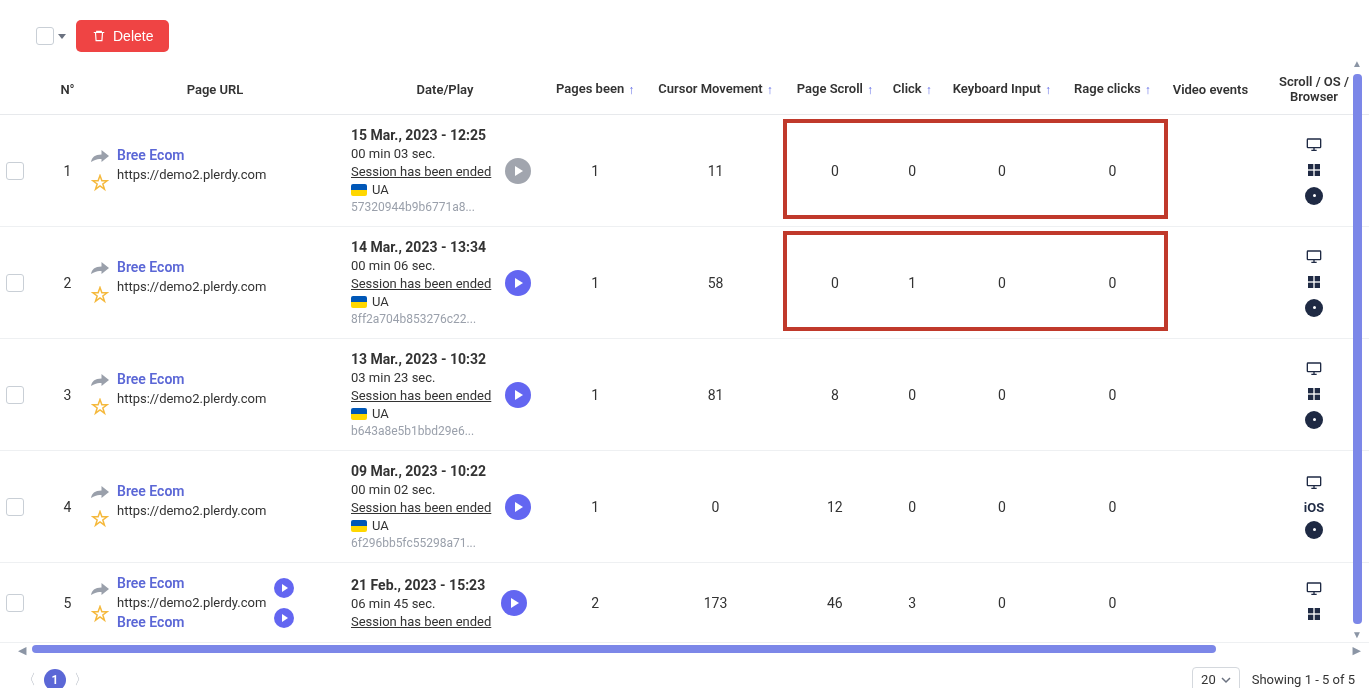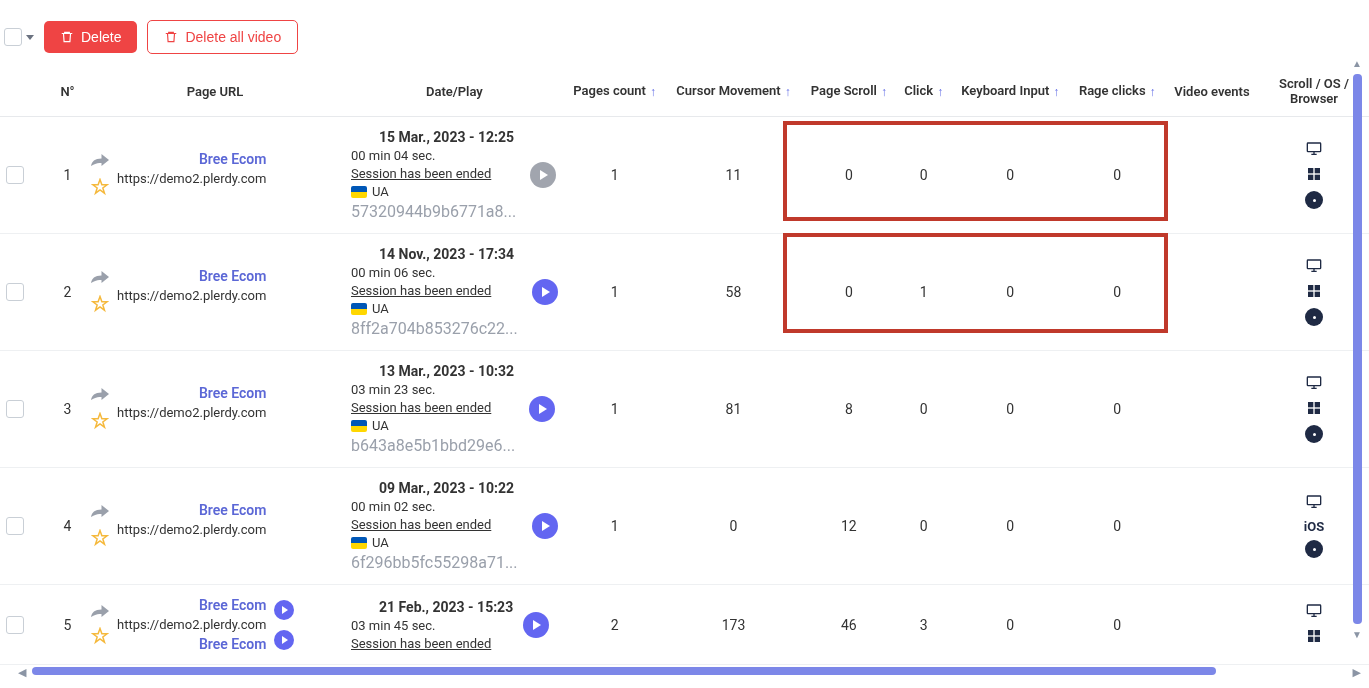--- a/index.html
+++ b/index.html
@@ -1,51 +1,51 @@
 <!DOCTYPE html>
 <html><head>
 <meta charset="utf-8">
 <style>
 * { box-sizing: border-box; margin: 0; padding: 0; }
 body { font-family: -apple-system, BlinkMacSystemFont, "Segoe UI", Roboto, Arial, sans-serif; font-size: 13px; color: #333; background: #fff; }
-.toolbar { display: flex; align-items: center; gap: 10px; padding: 20px 20px 12px 4px; }
+.toolbar { display: flex; align-items: center; gap: 10px; padding: 20px 20px 12px 36px; }
 .select-all-wrap { display: flex; align-items: center; gap: 4px; }
 .checkbox { width: 18px; height: 18px; border: 1.5px solid #c9cfd6; border-radius: 3px; background: #fff; cursor: pointer; }
 .chev-down { width: 0; height: 0; border-left: 4px solid transparent; border-right: 4px solid transparent; border-top: 5px solid #6b7280; cursor: pointer; }
 .btn { display: inline-flex; align-items: center; gap: 7px; padding: 8px 16px; border-radius: 5px; font-size: 14px; font-weight: 500; cursor: pointer; border: none; }
 .btn-danger { background: #ef4444; color: #fff; }
 .btn-outline-danger { background: #fff; color: #ef4444; border: 1px solid #ef4444; }
 .trash-icon { width: 14px; height: 14px; }
 
 .table-wrap { position: relative; overflow-x: auto; }
 table { width: 100%; border-collapse: collapse; }
 thead th { font-size: 13px; font-weight: 600; color: #333; padding: 10px 6px; text-align: center; border-bottom: 1px solid #e7e9ec; vertical-align: middle; white-space: normal; }
 thead th .sort-up { color: #616ce6; font-size: 12px; margin-left: 4px; vertical-align: middle; }
 tbody tr { border-bottom: 1px solid #eef0f2; }
 tbody td { padding: 12px 6px; vertical-align: middle; text-align: center; font-size: 14px; color: #333; }
 td.col-check { width: 50px; text-align: center; }
 td.col-num { width: 35px; text-align: center; font-size: 14px; }
-td.col-url { width: 260px; text-align: right; }
+td.col-url { width: 260px; text-align: left; }
 td.col-date { width: 200px; text-align: left; }
 td.col-device { width: 110px; text-align: center; }
 
 .url-cell { display: flex; align-items: flex-start; gap: 8px; }
 .url-left { display: flex; flex-direction: column; align-items: center; gap: 8px; padding-top: 2px; }
 .share-icon { width: 18px; height: 14px; color: #9aa0ab; }
 .star-icon { width: 18px; height: 18px; color: #f5b93d; }
 .url-right { display: flex; flex-direction: column; gap: 4px; }
 .url-name { color: #5b67d6; font-weight: 600; font-size: 14px; cursor: pointer; }
 .url-link { color: #333; font-size: 13px; }
 
 .date-cell { display: flex; flex-direction: column; gap: 3px; font-size: 13px; color: #333; }
-.date-line1 { font-weight: 700; font-size: 14px; margin-left: 28px; }
+.date-line1 { font-weight: 700; font-size: 14px; }
 .date-status { white-space: nowrap; text-decoration: underline; }
 .date-country { display: flex; align-items: center; gap: 5px; }
 .flag-ua { width: 16px; height: 12px; border-radius: 2px; background: linear-gradient(to bottom, #0057B7 50%, #FFD700 50%); }
-.date-hash { color: #9aa0ab; font-size: 16px; }
+.date-hash { color: #9aa0ab; font-size: 12px; }
 
 .play-btn { width: 26px; height: 26px; border-radius: 50%; background: #6366f1; display: inline-flex; align-items: center; justify-content: center; cursor: pointer; }
 .play-btn.gray { background: #a1a5ae; }
 .play-btn.small { width: 20px; height: 20px; }
 .play-triangle { width: 0; height: 0; border-top: 5px solid transparent; border-bottom: 5px solid transparent; border-left: 8px solid #fff; margin-left: 2px; }
 .play-btn.small .play-triangle { border-top-width: 4px; border-bottom-width: 4px; border-left-width: 6px; }
 
 .url-multi-wrap { display: flex; align-items: center; gap: 8px; }
 .url-multi-left { display:flex; flex-direction:column; gap:6px; align-items:center; padding-top:2px; }
 .url-stack { display: flex; flex-direction: column; gap: 4px; }
@@ -85,37 +85,31 @@
   <div class="select-all-wrap">
     <div class="checkbox"></div>
     <div class="chev-down"></div>
   </div>
   <button class="btn btn-danger">
     <svg class="trash-icon" viewBox="0 0 24 24" fill="none" stroke="#fff" stroke-width="2">
         <path d="M3 6h18M8 6V4h8v2M6 6l1 14h10l1-14"></path>
       </svg>
     <span>Delete</span>
   </button>
-  <button class="btn btn-outline-danger">
-    <svg class="trash-icon" viewBox="0 0 24 24" fill="none" stroke="#ef4444" stroke-width="2">
-        <path d="M3 6h18M8 6V4h8v2M6 6l1 14h10l1-14"></path>
-      </svg>
-    <span>Delete all video</span>
-  </button>
 </div>
 
 <div class="table-wrap">
 <table>
 <thead>
 <tr>
   <th style="width:50px"></th>
   <th style="width:35px">N°</th>
   <th style="width:260px">Page URL</th>
   <th style="width:200px">Date/Play</th>
-  <th><span>Pages count</span><span class="sort-up">↑</span></th>
+  <th><span>Pages been</span><span class="sort-up">↑</span></th>
   <th><span>Cursor Movement</span><span class="sort-up">↑</span></th>
   <th><span>Page Scroll</span><span class="sort-up">↑</span></th>
   <th><span>Click</span><span class="sort-up">↑</span></th>
   <th><span>Keyboard Input</span><span class="sort-up">↑</span></th>
   <th><span>Rage clicks</span><span class="sort-up">↑</span></th>
   <th>Video events</th>
   <th style="width:110px">Scroll / OS / Browser</th>
 </tr>
 </thead>
 <tbody id="tbody">
@@ -137,21 +131,21 @@
         <div class="url-right">
           <span class="url-name">Bree Ecom</span>
           <span class="url-link">https://demo2.plerdy.com</span>
         </div>
       </div>
           </td>
     <td class="col-date">
             <div style="display:flex;align-items:center;gap:14px">
       <div class="date-cell">
         <span class="date-line1">15 Mar., 2023 - 12:25</span>
-        <span>00 min 04 sec.</span>
+        <span>00 min 03 sec.</span>
         <span class="date-status">Session has been ended</span>
         <span class="date-country"><span class="flag-ua"></span>UA</span>
         <span class="date-hash">57320944b9b6771a8...</span>
       </div>
               <div class="play-btn gray">
                 <div class="play-triangle"></div>
               </div>
             </div>
           </td>
     <td>1</td>
@@ -198,21 +192,21 @@
         </div>
         <div class="url-right">
           <span class="url-name">Bree Ecom</span>
           <span class="url-link">https://demo2.plerdy.com</span>
         </div>
       </div>
           </td>
     <td class="col-date">
             <div style="display:flex;align-items:center;gap:14px">
       <div class="date-cell">
-        <span class="date-line1">14 Nov., 2023 - 17:34</span>
+        <span class="date-line1">14 Mar., 2023 - 13:34</span>
         <span>00 min 06 sec.</span>
         <span class="date-status">Session has been ended</span>
         <span class="date-country"><span class="flag-ua"></span>UA</span>
         <span class="date-hash">8ff2a704b853276c22...</span>
       </div>
               <div class="play-btn ">
                 <div class="play-triangle"></div>
               </div>
             </div>
           </td>
@@ -389,21 +383,21 @@
           <div class="play-btn small">
                   <div class="play-triangle"></div>
                 </div>
         </div>
       </div>
           </td>
     <td class="col-date">
             <div style="display:flex;align-items:center;gap:10px">
       <div class="date-cell">
         <span class="date-line1">21 Feb., 2023 - 15:23</span>
-        <span>03 min 45 sec.</span>
+        <span>06 min 45 sec.</span>
         <span class="date-status">Session has been ended</span>
       </div>
               <div class="play-btn">
                 <div class="play-triangle"></div>
               </div>
             </div>
           </td>
     <td>2</td>
     <td>173</td>
     <td>46</td>

